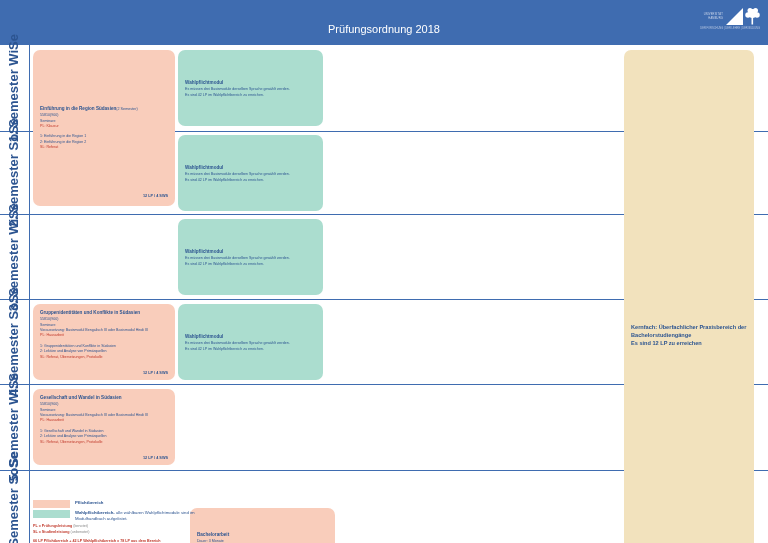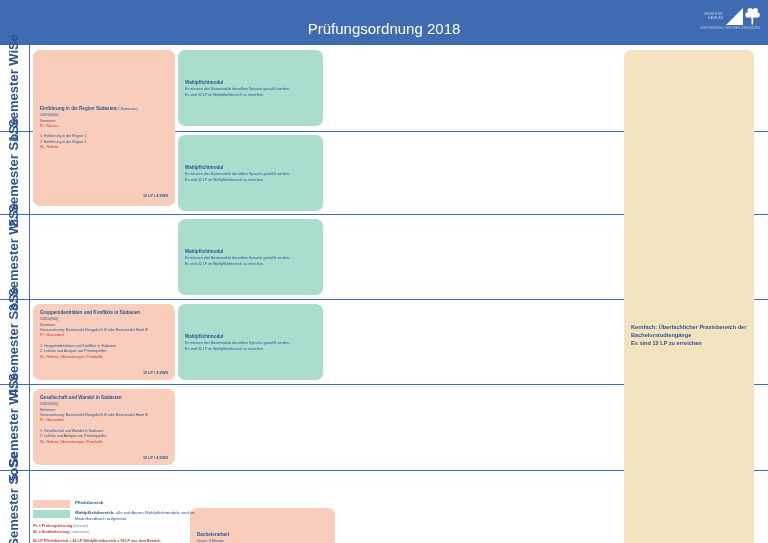--- a/index.html
+++ b/index.html
@@ -23,21 +23,21 @@
   }
   .header-title {
     color: #ffffff;
     font-size: 17px;
     font-weight: bold;
     letter-spacing: 0.2px;
     line-height: 1.1;
   }
   .header-sub {
     color: #ffffff;
-    font-size: 15px;
+    font-size: 11px;
     margin-top: 14px;
     line-height: 1.1;
   }
   .logo {
     position: absolute;
     right: 8px;
     top: 8px;
     display: flex;
     align-items: center;
     gap: 3px;

